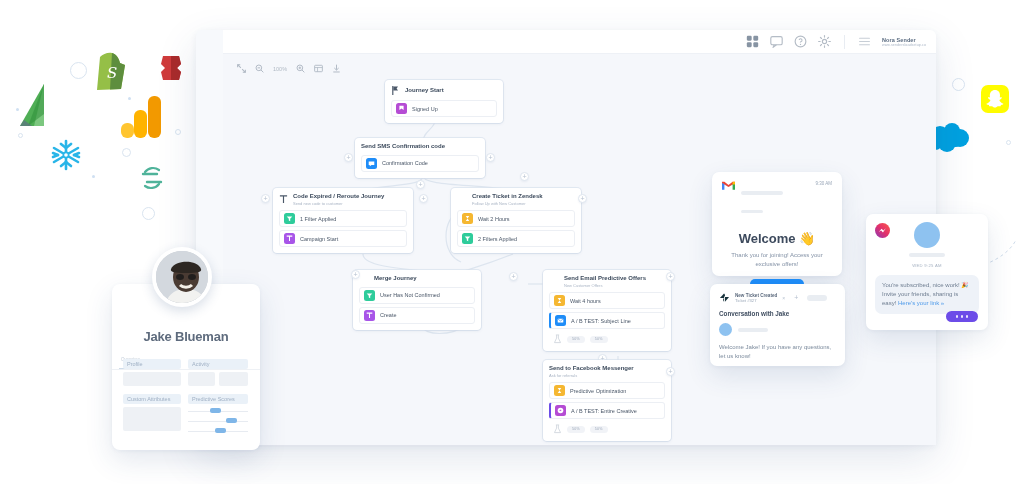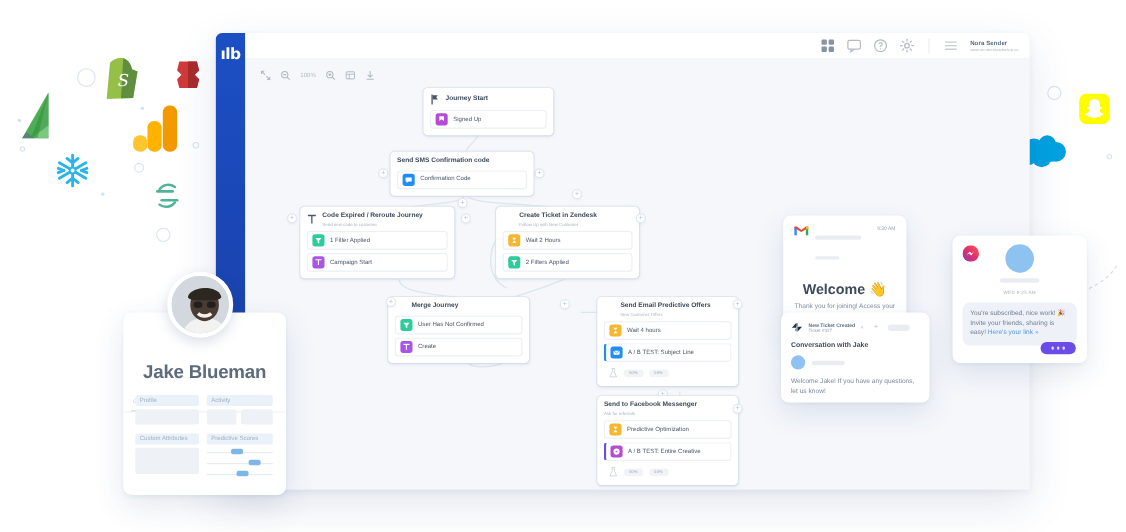--- a/index.html
+++ b/index.html
@@ -111,21 +111,21 @@
   }
   .avatar {
     position: absolute; left: 152px; top: 247px;
     width: 60px; height: 60px; border-radius: 50%;
     border: 4px solid #fff;
     box-shadow: 0 4px 12px rgba(40,70,120,.18);
     overflow:hidden; background:#c9ced6;
   }
   .profile-name {
     text-align: center; margin-top: 45px;
-    font-size: 17px; color: #5e6b7d; font-weight: 600; letter-spacing:-.2px;
+    font-size: 13px; color: #5e6b7d; font-weight: 600; letter-spacing:-.2px;
   }
   .profile-tabs { display:flex; margin-top: 13px; border-bottom: 1px solid #eef1f5; padding: 0 7px;}
   .ptab { flex:1; height: 12px; }
   .ptab-label { font-size: 4.5px; color:#c2ccd8; padding-left:2px; }
   .ptab.sel { border-bottom: 1.5px solid #cfdcea; }
   .psec { position:absolute; }
   .psec-hd {
     font-size: 5.5px; color:#9fb0c4; background:#eaf1f8;
     border-radius:2px; padding:2px 4px;
   }
@@ -134,21 +134,21 @@
   .slider-track { position:absolute; left:0; right:0; top:2.5px; height:1px; background:#e7ebf1;}
   .slider-knob { position:absolute; top:0; width:11px; height:5px; border-radius:2px; background:#7fb6e8; }
 
   
   .card {
     position: absolute; background: #fff; border-radius: 7px;
     box-shadow: 0 10px 26px rgba(40,70,120,0.12), 0 1px 4px rgba(40,70,120,.06);
   }
   .skel { background:#e9edf2; border-radius: 3px; display:inline-block; }
 
-  .mail-card { left: 712px; top: 172px; width: 112px; height: 104px; padding: 9px 10px; margin-top: 24px; }
+  .mail-card { left: 712px; top: 172px; width: 130px; height: 104px; padding: 9px 10px; }
   .mail-hd { display:flex; align-items:flex-start; gap:6px; }
   .mail-time { font-size:4.5px; color:#9aa7b8; margin-left:auto; }
   .welcome { text-align:center; font-size:13px; font-weight:700; color:#3d4a5d; margin-top:14px;}
   .welcome-sub { text-align:center; font-size:6px; color:#8492a6; margin-top:5px; line-height:1.55; }
   .cta { display:block; margin: 9px auto 0; width:54px; height:10px; border-radius:6px; background:#1f8df8; }
 
   .zd-card { left: 710px; top: 284px; width: 135px; height: 82px; padding: 8px 9px; }
   .zd-hd { display:flex; align-items:center; gap:5px; }
   .zd-t1 { font-size:4.6px; color:#5d6b7e; font-weight:600; }
   .zd-t2 { font-size:4.2px; color:#9aa7b8; }
@@ -296,23 +296,20 @@
 
   <svg class="dash" style="left:830px;top:170px;width:190px;height:140px;">
     <path d="M40 0 C 5 25, 0 70, 55 92 C 110 112, 170 100, 186 70" fill="none" stroke="#cfdcea" stroke-width="1" stroke-dasharray="3 3"></path>
   </svg>
   <svg class="dash" style="left:655px;top:300px;width:240px;height:120px;">
     <path d="M5 5 C 40 80, 140 110, 235 62" fill="none" stroke="#cfdcea" stroke-width="1" stroke-dasharray="3 3"></path>
   </svg>
 
   <div class="app-window">
 
-    <div class="app-sidebar">
-      <div class="app-logo">ılb</div>
-    </div>
 
     <div class="app-topbar">
       <svg class="topbar-icon active" viewBox="0 0 16 16">
         <rect x="1" y="1" width="6" height="6" rx="1.4" fill="#5a6b80"></rect>
         <rect x="9" y="1" width="6" height="6" rx="1.4" fill="#5a6b80"></rect>
         <rect x="1" y="9" width="6" height="6" rx="1.4" fill="#5a6b80"></rect>
         <rect x="9" y="9" width="6" height="6" rx="1.4" fill="#5a6b80"></rect>
       </svg>
       <svg class="topbar-icon" viewBox="0 0 16 16">
         <rect x="1" y="2" width="14" height="10" rx="2" fill="none" stroke="#5a6b80" stroke-width="1.4"></rect>

